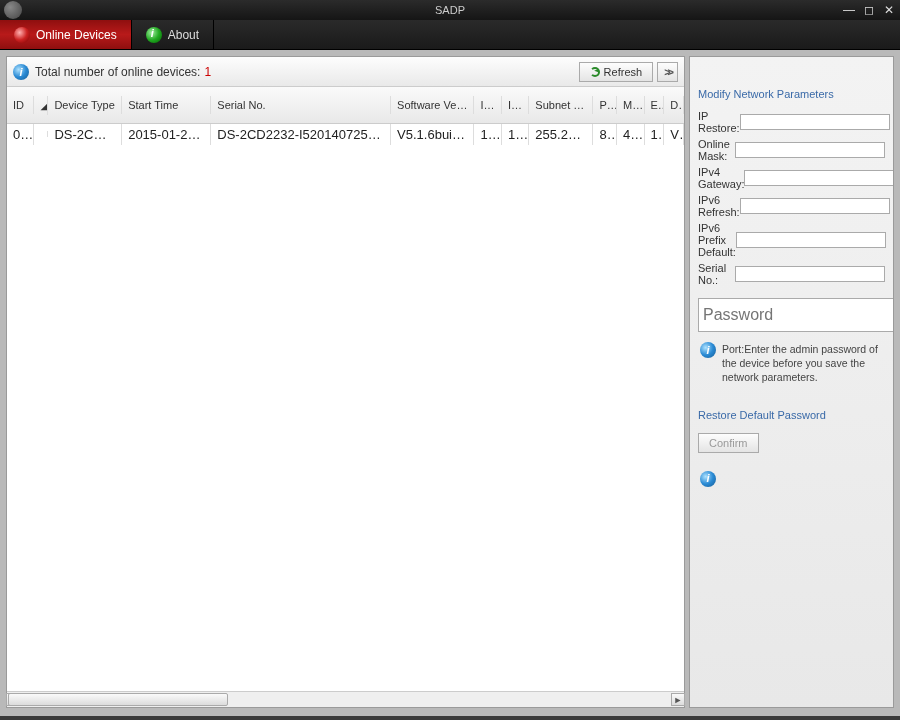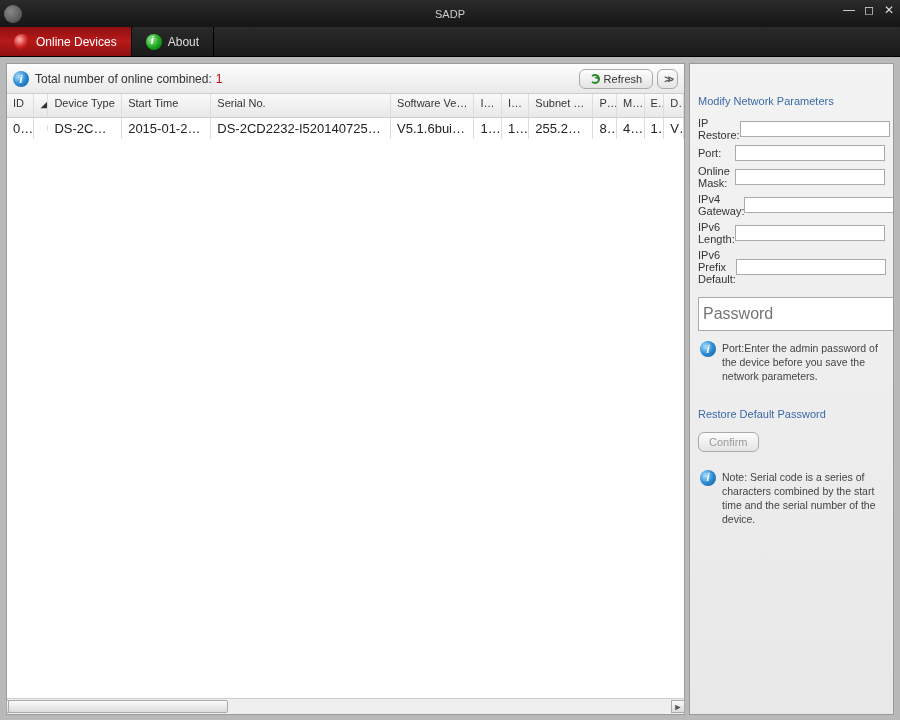--- a/index.html
+++ b/index.html
@@ -1,18 +1,18 @@
 <!DOCTYPE html>
 <html><head>
 <meta charset="utf-8">
 <style>
   * { box-sizing: border-box; margin: 0; padding: 0; font-family: Tahoma, Arial, sans-serif; }
   html, body { width: 900px; height: 720px; overflow: hidden; background: #3a3a3a; }
   .titlebar {
-    height: 27px; background: linear-gradient(#2b2b2b,#151515);
+    height: 20px; background: linear-gradient(#2b2b2b,#151515);
     color: #ccc; display:flex; align-items:center; position:relative;
     font-size:11px;
   }
   .titlebar .logo {
     width:18px; height:18px; margin-left:4px; border-radius:50%;
     background: radial-gradient(circle at 35% 35%, #888, #444);
     display:flex; align-items:center; justify-content:center;
   }
   .titlebar .title { position:absolute; left:0; right:0; text-align:center; pointer-events:none; }
   .win-btns { position:absolute; right:4px; top:3px; display:flex; gap:6px; }
@@ -51,36 +51,37 @@
     background: radial-gradient(circle at 35% 35%, #aee2ff, #2a8ad4, #155a93);
     color:#fff; font-weight:bold; font-style:italic; font-size:11px;
     display:flex; align-items:center; justify-content:center; flex-shrink:0;
   }
   .toolbar .count-label { margin-left:6px; }
   .toolbar .count-val { margin-left:4px; color:#c00; }
   .toolbar .spacer { flex:1; }
   .btn {
     height:20px; padding:0 10px; font-size:11px;
     background:linear-gradient(#fdfdfd,#e4e4e4); border:1px solid #aaa;
-    border-radius:6px; display:flex; align-items:center; gap:4px; cursor:pointer;
+    border-radius:0; display:flex; align-items:center; gap:4px; cursor:pointer;
     color:#333;
   }
   .btn.small { padding:0 6px; }
   .btn.disabled { color:#999; cursor:default; }
   .refresh-icon {
     width:10px; height:10px; border:2px solid #2a8a2a; border-left-color:transparent;
     border-radius:50%; position:relative;
   }
   .refresh-icon::after{ content:""; position:absolute; top:-3px; left:3px;
     border:3px solid transparent; border-bottom-color:#2a8a2a; transform:rotate(20deg);}
   .chevrons { letter-spacing:-3px; font-weight:bold; color:#555;}
   .grid-header {
     display:flex; background:linear-gradient(#fafafa,#e8e8e8);
     border-bottom:1px solid #ccc; font-size:11px; color:#333;
-    height:24px;
+    height:37px;
+    align-items:center;
   }
   .grid-header > div, .grid-row > div {
     padding:3px 6px; border-right:1px solid #ddd; overflow:hidden;
     white-space:nowrap; text-overflow:ellipsis;
   }
   .c-id{width:28px} .c-chk{width:14px}
   .c-type{width:76px} .c-start{width:92px} .c-serial{width:186px}
   .c-sw{width:86px} .c-gw{width:28px} .c-ip{width:28px} .c-mask{width:66px}
   .c-port{width:24px} .c-mac{width:28px} .c-enc{width:20px} .c-dsp{width:20px}
   .grid-body { flex:1; overflow:hidden; font-size:13px; color:#222;text-align:center; }
@@ -136,21 +137,21 @@
   <div class="tab">
     <span class="tab-icon icon-about"></span>
     <span>About</span>
   </div>
 </div>
 
 <div class="workspace">
   <div class="left-panel">
     <div class="toolbar">
       <span class="info-icon">i</span>
-      <span class="count-label">Total number of online combined:</span>
+      <span class="count-label">Total number of online devices:</span>
       <span class="count-val">1</span>
       <span class="spacer"></span>
       <div class="btn">
         <span class="refresh-icon"></span>
         <span>Refresh</span>
       </div>
       <div class="btn small" style="margin-left:4px">
         <span class="chevrons">&gt;&gt;</span>
       </div>
     </div>
@@ -197,37 +198,37 @@
   </div>
 
   <div class="right-panel">
     <h4>Modify Network Parameters</h4>
 
     <div class="field">
         <label>IP Restore:</label>
         <input style="">
       </div>
     <div class="field">
-        <label>Port:</label>
-        <input style="">
-      </div>
-    <div class="field">
         <label>Online Mask:</label>
         <input style="">
       </div>
     <div class="field">
         <label>IPv4 Gateway:</label>
         <input style="">
       </div>
     <div class="field">
-        <label>IPv6 Length:</label>
+        <label>IPv6 Refresh:</label>
         <input style="">
       </div>
     <div class="field">
         <label>IPv6 Prefix Default:</label>
+        <input style="">
+      </div>
+    <div class="field">
+        <label>Serial No.:</label>
         <input style="">
       </div>
 
     <div class="pw-row">
       <input placeholder="Password" style="">
       <div class="btn disabled" style="height:20px">
         <span>Save</span>
       </div>
     </div>
 
@@ -239,16 +240,15 @@
     <span class="section-link">Restore Default Password</span>
 
     <div class="pw-row">
       <div class="btn disabled" style="height:20px">
         <span>Confirm</span>
       </div>
     </div>
 
     <div class="note" style="margin-top:18px">
       <span class="info-icon">i</span>
-      <span>Note: Serial code is a series of characters combined by the start time and the serial number of the device.</span>
     </div>
   </div>
 </div>
 
 </body></html>

